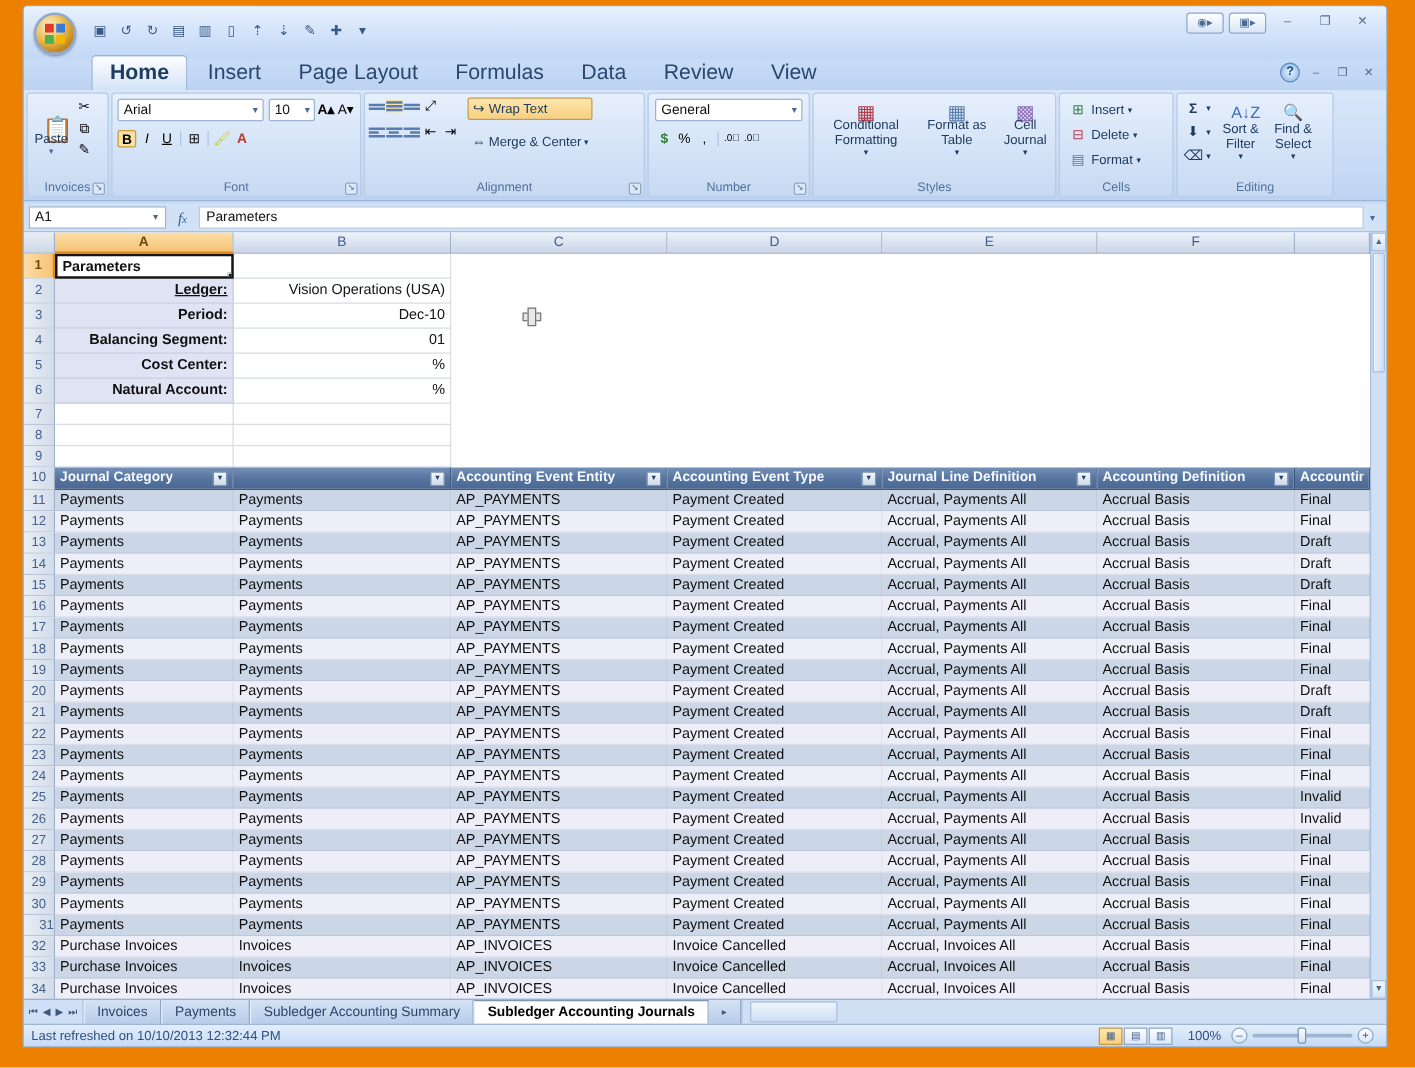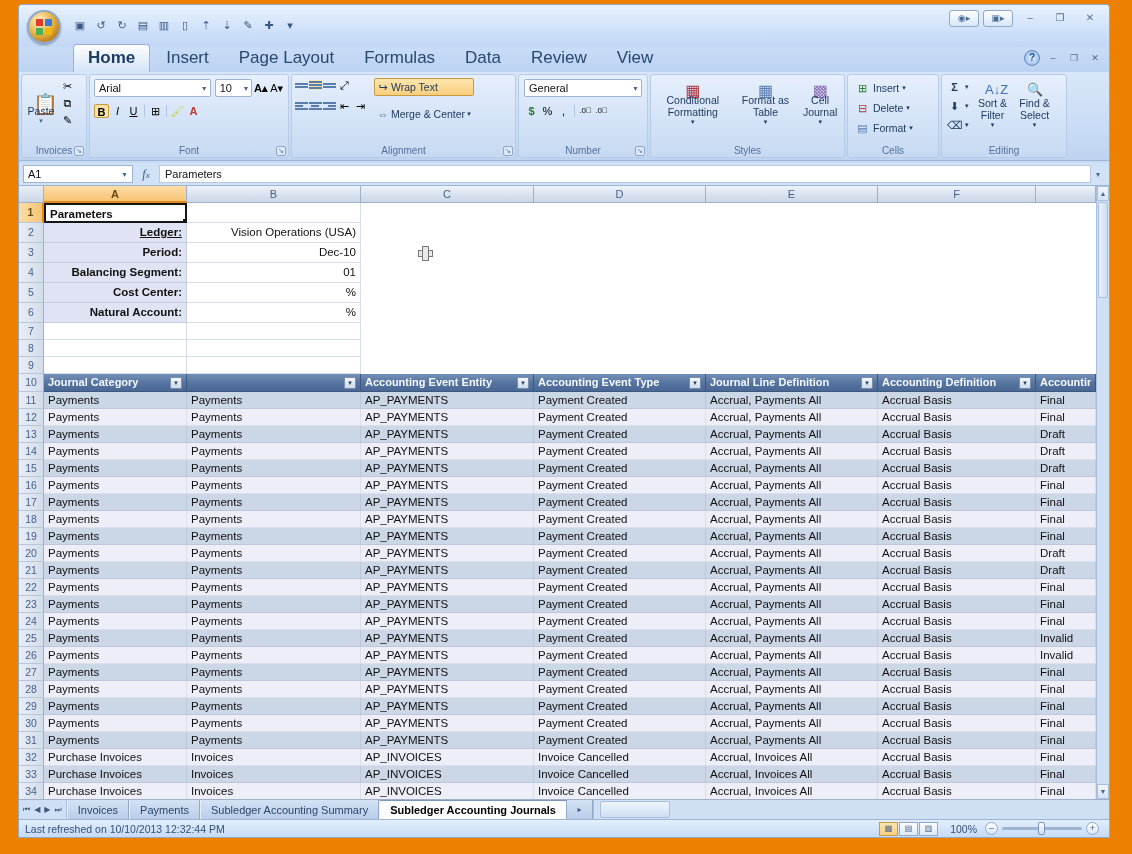--- a/index.html
+++ b/index.html
@@ -724,21 +724,21 @@
             <div class="rn" style="line-height: 16px;">30</div>
             <div class="c lt" style="width: 143px; line-height: 16px;">Payments</div>
             <div class="c lt" style="width: 174px; line-height: 16px;">Payments</div>
             <div class="c lt" style="width: 173px; line-height: 16px;">AP_PAYMENTS</div>
             <div class="c lt" style="width: 172px; line-height: 16px;">Payment Created</div>
             <div class="c lt" style="width: 172px; line-height: 16px;">Accrual, Payments All</div>
             <div class="c lt" style="width: 158px; line-height: 16px;">Accrual Basis</div>
             <div class="c lt" style="width: 62px; line-height: 16px; flex: 1 1 0%;">Final</div>
           </div>
           <div class="grow" style="height: 17px;">
-            <div class="rn" style="line-height: 16px;">31</div>
+            <div class="rn" style="line-height: 16px; text-align: right;">31</div>
             <div class="c dk" style="width: 143px; line-height: 16px;">Payments</div>
             <div class="c dk" style="width: 174px; line-height: 16px;">Payments</div>
             <div class="c dk" style="width: 173px; line-height: 16px;">AP_PAYMENTS</div>
             <div class="c dk" style="width: 172px; line-height: 16px;">Payment Created</div>
             <div class="c dk" style="width: 172px; line-height: 16px;">Accrual, Payments All</div>
             <div class="c dk" style="width: 158px; line-height: 16px;">Accrual Basis</div>
             <div class="c dk" style="width: 62px; line-height: 16px; flex: 1 1 0%;">Final</div>
           </div>
           <div class="grow" style="height: 17px;">
             <div class="rn" style="line-height: 16px;">32</div>

